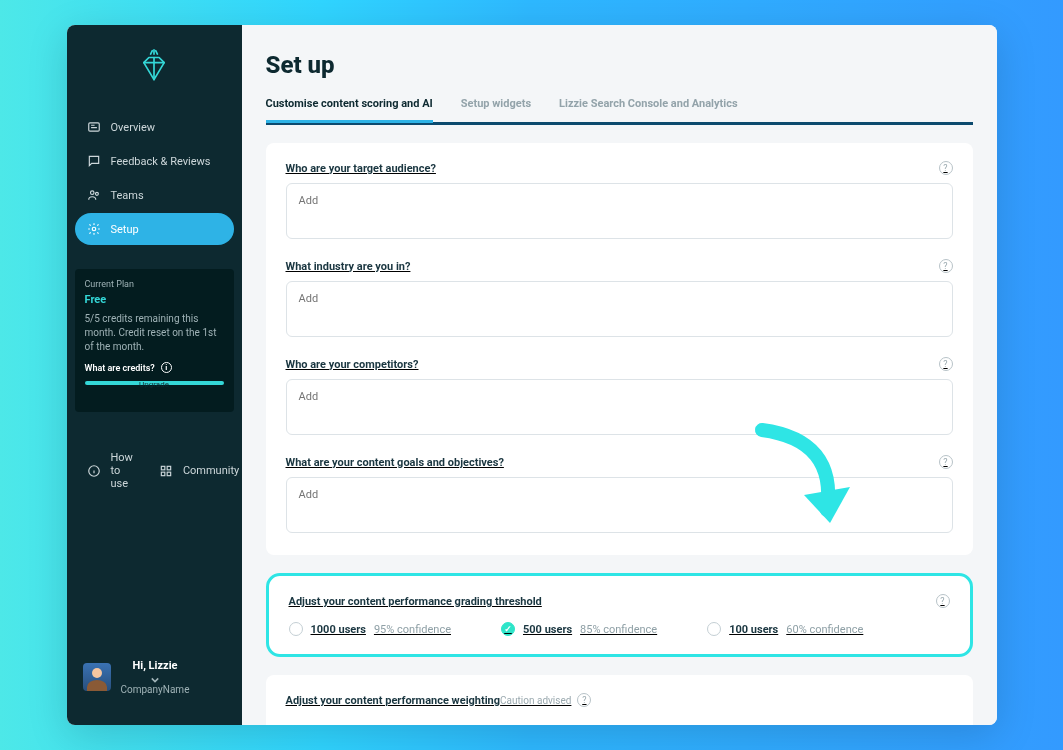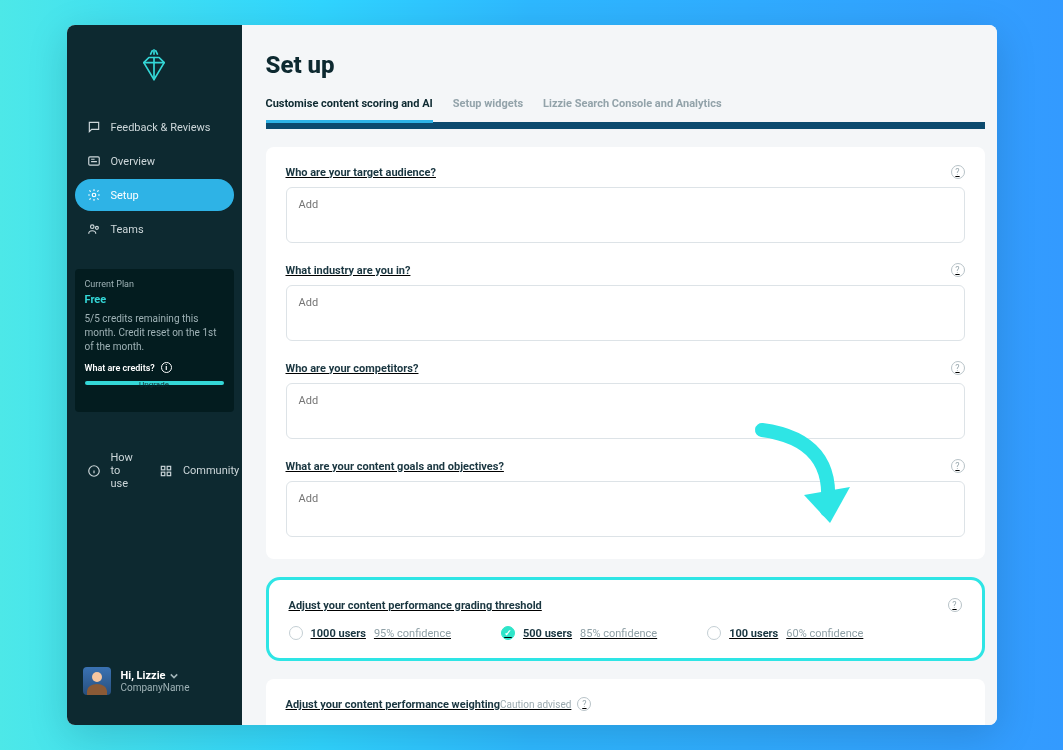--- a/index.html
+++ b/index.html
@@ -95,31 +95,31 @@
 }
 .avatar::after {
   content: "";
   position: absolute;
   width: 20px; height: 14px;
   background: #8a5a36;
   border-radius: 50% 50% 0 0;
   bottom: -3px; left: 4px;
 }
 .user-text { display: flex; flex-direction: column; color: #fff; }
-.user-text .greet { font-weight: 700; font-size: 11px; display: flex; align-items: center; gap: 4px; }
+.user-text .greet { font-weight: 700; font-size: 11px; display: flex; align-items: center; gap: 4px; flex-direction: column; }
 .user-text .company { font-size: 10px; color: #9fb2b6; }
 
 .main {
   flex: 1;
   background: #f4f6f8;
   overflow-y: auto;
-  padding: 26px 12px 20px 24px;
+  padding: 26px 24px 20px 24px;
 }
 .page-title { font-size: 24px; font-weight: 800; color: #0d2930; margin-bottom: 18px; }
-.tabbar { display: flex; gap: 20px; border-bottom: 7px solid #0c4a6e; margin-bottom: 18px; }
+.tabbar { display: flex; gap: 28px; border-bottom: 3px solid #0c4a6e; margin-bottom: 18px; }
 .tab {
   font-size: 11px;
   font-weight: 700;
   color: #93a3aa;
   padding: 0 0 12px 0;
   cursor: pointer;
   position: relative;
 }
 .tab.active { color: #0d2930; }
 .tab.active::after {
@@ -227,45 +227,45 @@
           <path d="M20 36 L20 10"></path>
           <path d="M16 6 L18 2"></path>
           <path d="M24 6 L22 2"></path>
           <path d="M20 6 L20 1"></path>
         </g>
       </svg>
     </div>
     <div class="nav-list">
       <div class="nav-item">
         <svg class="nav-icon" viewBox="0 0 24 24">
-            <path d="M4 4h16v12H8l-4 4V4z" fill="none" stroke="currentColor" stroke-width="2"></path>
-          </svg>
-        <span>Feedback &amp; Reviews</span>
-      </div>
-      <div class="nav-item">
-        <svg class="nav-icon" viewBox="0 0 24 24">
             <rect x="3" y="5" width="18" height="14" rx="2" fill="none" stroke="currentColor" stroke-width="2"></rect>
             <path d="M7 9h6M7 13h10" stroke="currentColor" stroke-width="2"></path>
           </svg>
         <span>Overview</span>
       </div>
-      <div class="nav-item active">
-        <svg class="nav-icon" viewBox="0 0 24 24">
-            <circle cx="12" cy="12" r="3" fill="none" stroke="currentColor" stroke-width="2"></circle>
-            <path d="M12 2v3M12 19v3M4.2 4.2l2.1 2.1M17.7 17.7l2.1 2.1M2 12h3M19 12h3M4.2 19.8l2.1-2.1M17.7 6.3l2.1-2.1" stroke="currentColor" stroke-width="2"></path>
-          </svg>
-        <span>Setup</span>
+      <div class="nav-item">
+        <svg class="nav-icon" viewBox="0 0 24 24">
+            <path d="M4 4h16v12H8l-4 4V4z" fill="none" stroke="currentColor" stroke-width="2"></path>
+          </svg>
+        <span>Feedback &amp; Reviews</span>
       </div>
       <div class="nav-item">
         <svg class="nav-icon" viewBox="0 0 24 24">
             <circle cx="9" cy="8" r="3" fill="none" stroke="currentColor" stroke-width="2"></circle>
             <circle cx="17" cy="10" r="2.5" fill="none" stroke="currentColor" stroke-width="2"></circle>
             <path d="M3 20c0-3 3-5 6-5s6 2 6 5" fill="none" stroke="currentColor" stroke-width="2"></path>
           </svg>
         <span>Teams</span>
+      </div>
+      <div class="nav-item active">
+        <svg class="nav-icon" viewBox="0 0 24 24">
+            <circle cx="12" cy="12" r="3" fill="none" stroke="currentColor" stroke-width="2"></circle>
+            <path d="M12 2v3M12 19v3M4.2 4.2l2.1 2.1M17.7 17.7l2.1 2.1M2 12h3M19 12h3M4.2 19.8l2.1-2.1M17.7 6.3l2.1-2.1" stroke="currentColor" stroke-width="2"></path>
+          </svg>
+        <span>Setup</span>
       </div>
     </div>
 
     <div class="plan-card">
       <div class="title">Current Plan</div>
       <div class="plan-name">Free</div>
       <div class="credits">5/5 credits remaining this month. Credit reset on the 1st of the month.</div>
       <div class="what-row">
         <span>What are credits?</span>
         <span class="help-icon" style="width:11px;height:11px;border-color:#fff;color:#fff;font-size:8px">i</span>

